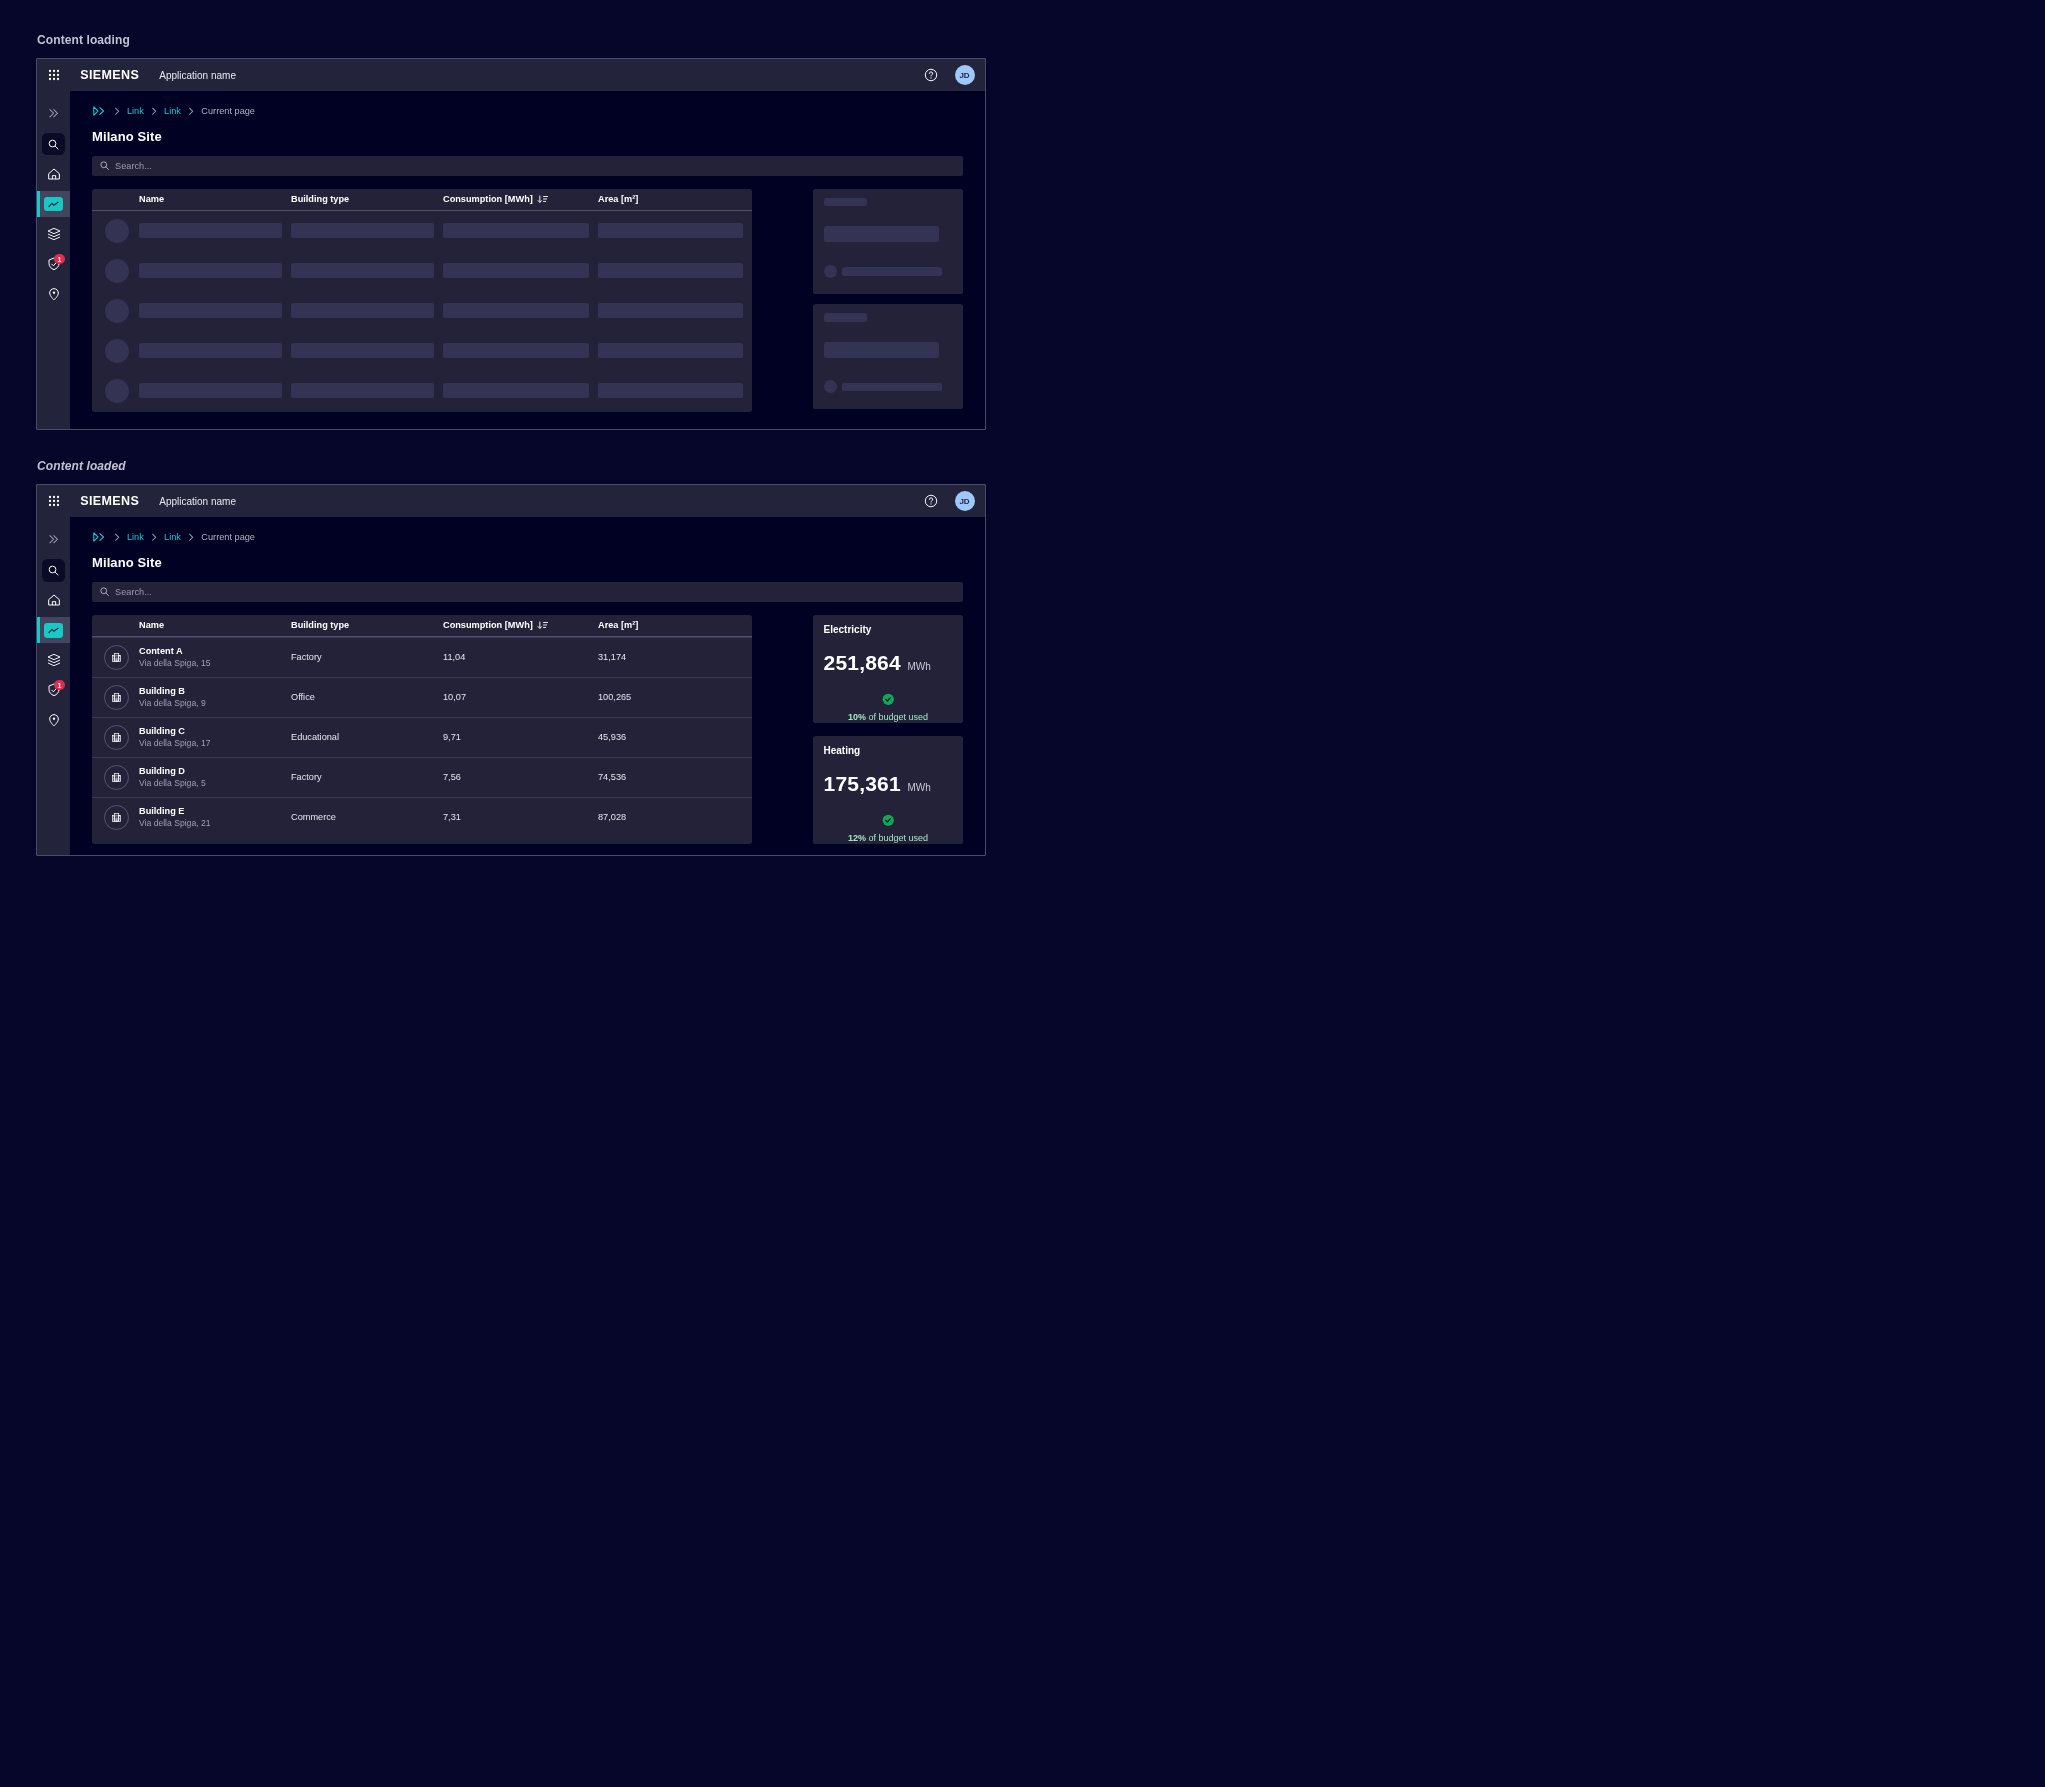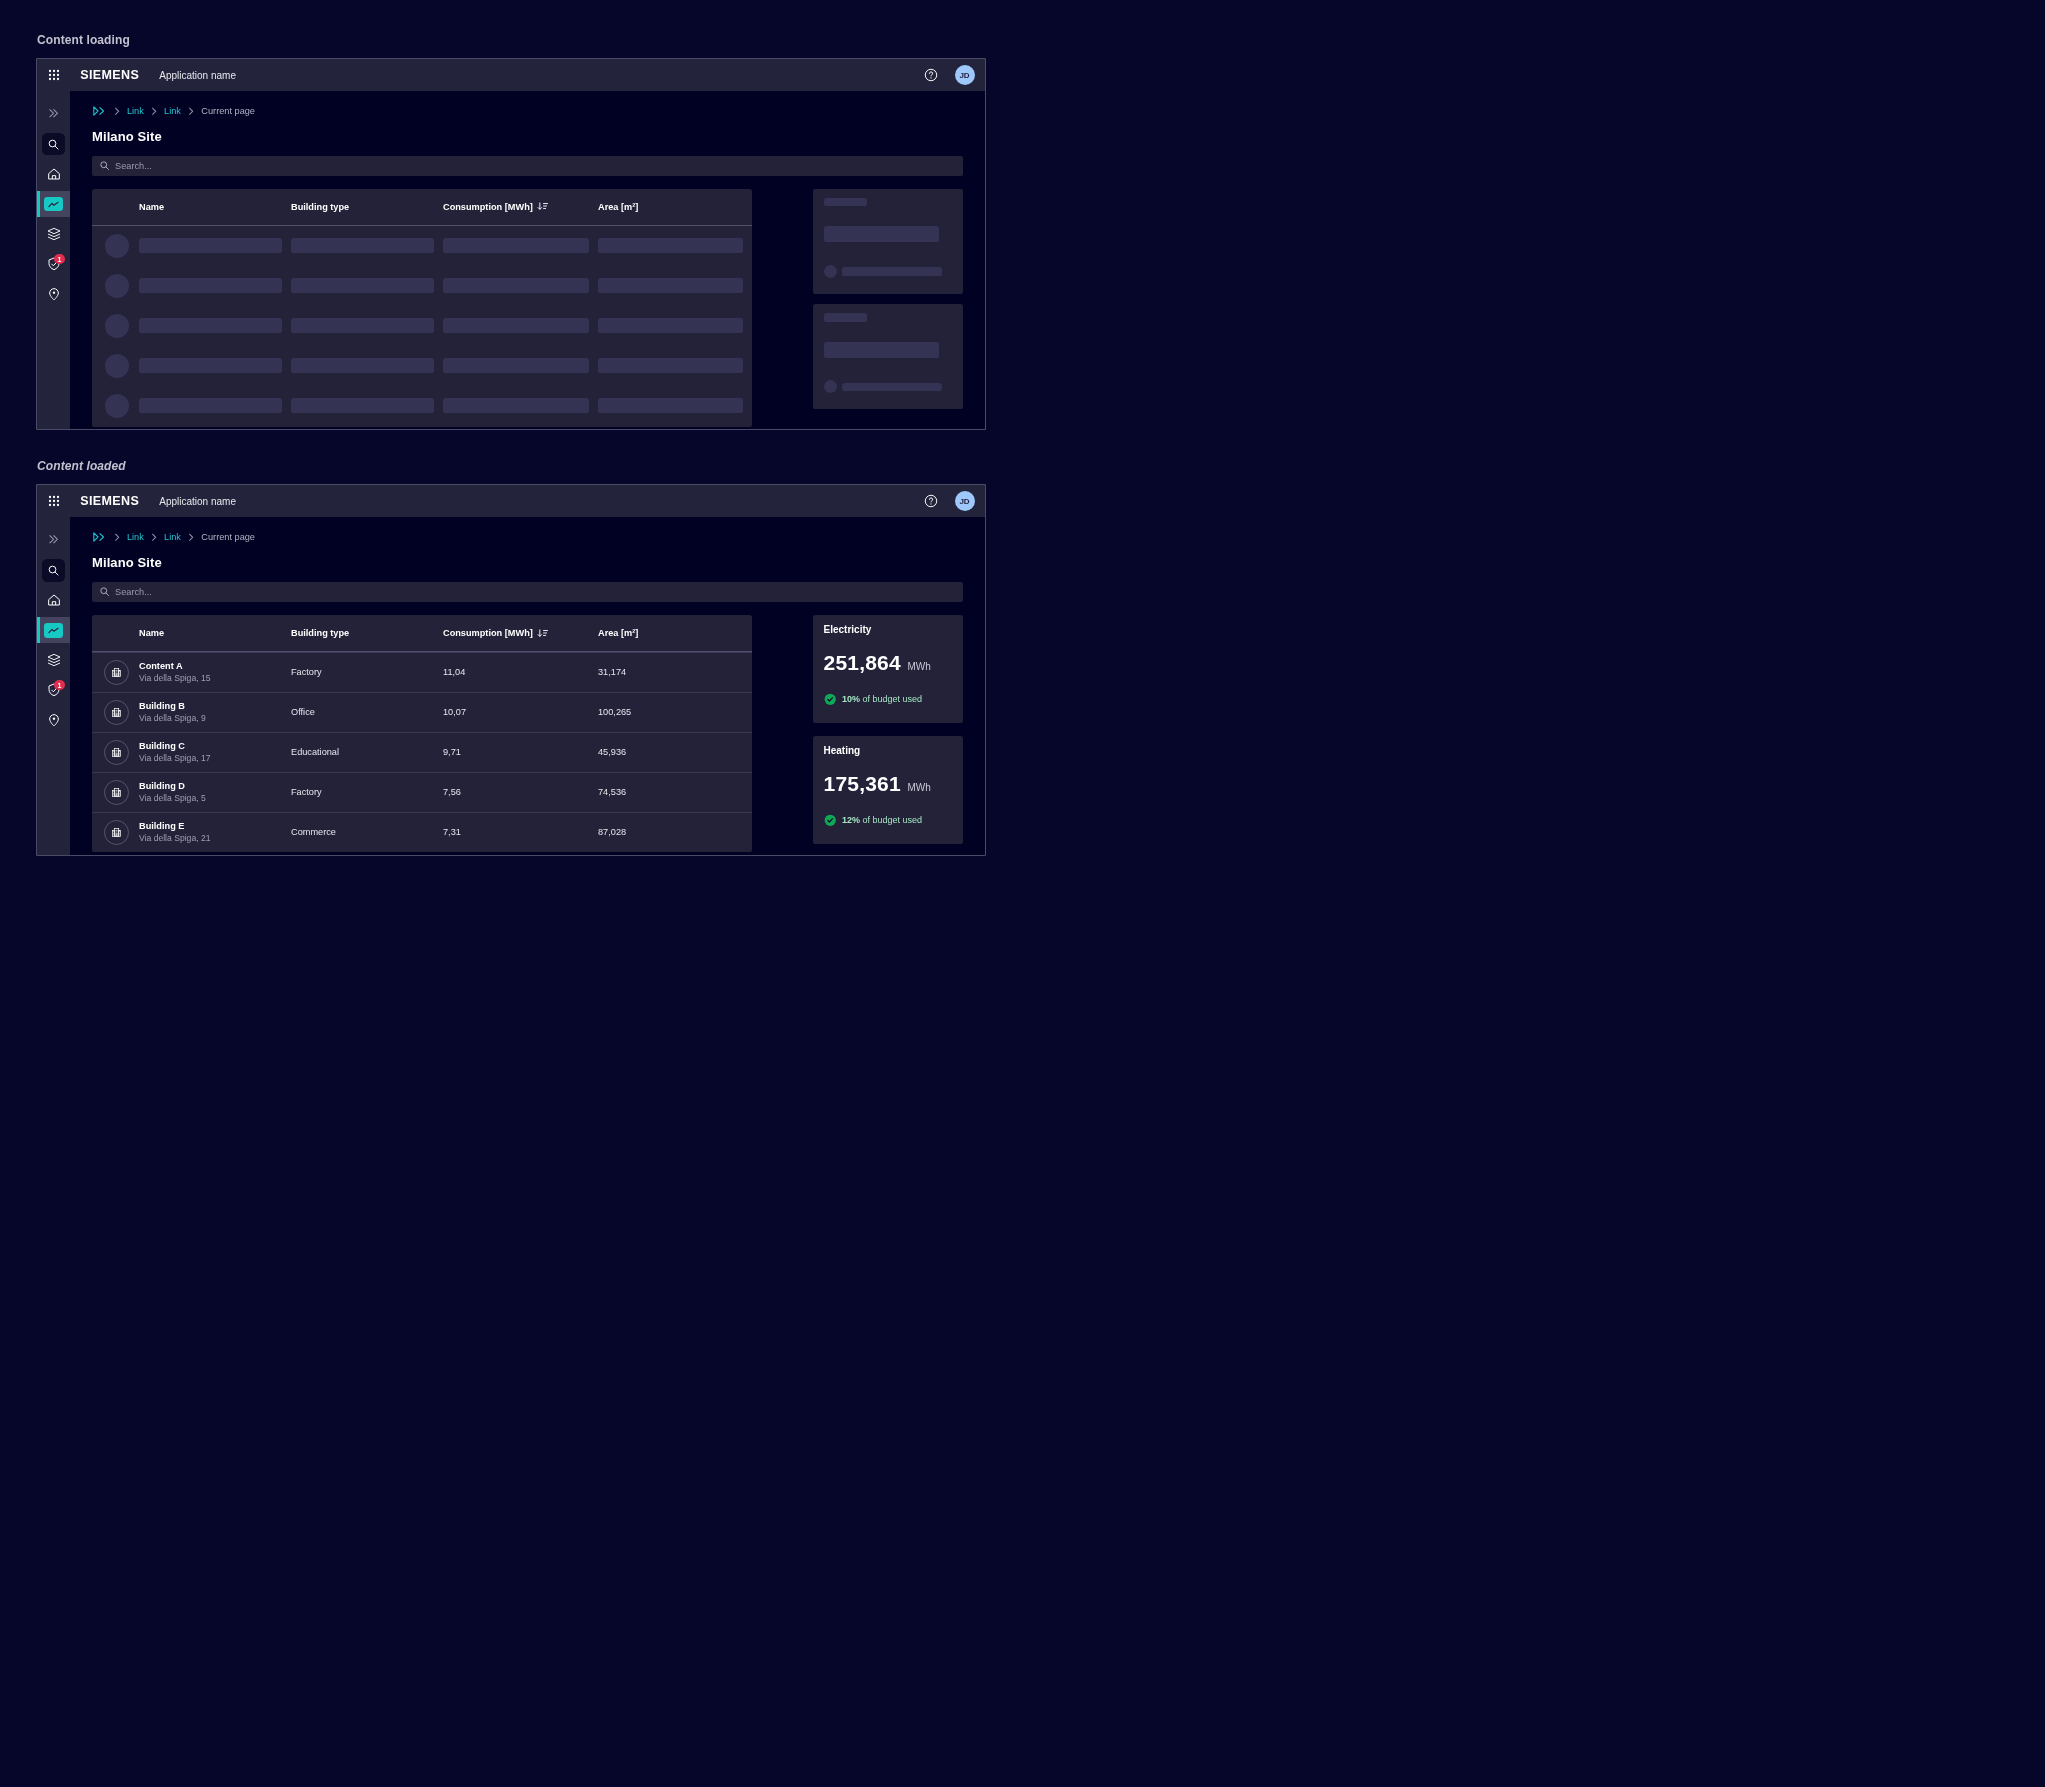--- a/index.html
+++ b/index.html
@@ -80,41 +80,41 @@
     flex:1; background:transparent; border:none; outline:none;
     color:#E3E3EC; font-size:9.2px; font-family:"Liberation Sans", sans-serif;
   }
   .search-bar input::placeholder { color:#9A9AB0; }
 
   .main-row { margin-top:13px; display:flex; gap:13px; }
 
   
   .data-table { width:660px; background:#232239; border-radius:2.6px; overflow:hidden; flex:0 0 660px; }
   .trow-grid { display:grid; grid-template-columns:47px 152px 152px 155px 1fr; align-items:center; }
-  .thead { height:37px; border-bottom:1.3px solid #504F6C; }
+  .thead { height:22px; border-bottom:1.3px solid #504F6C; }
   .th { font-size:9.2px; font-weight:700; color:#FFFFFF; display:flex; align-items:center; gap:4.6px; cursor:pointer; }
   .trow { height:40px; border-top:0.7px solid #3A3955; cursor:pointer; }
   .trow:first-of-type { border-top:none; }
   .avatar-cell { display:flex; justify-content:flex-end; padding-right:10.5px; }
   .bld-avatar {
     width:25px; height:25px; border-radius:50%; border:0.7px solid #55546F;
     display:flex; align-items:center; justify-content:center;
   }
   .cell-name .nm { font-size:9.2px; font-weight:700; color:#fff; }
   .cell-name .addr { font-size:8.6px; color:#9E9EB4; margin-top:2px; }
   .cell-val { font-size:9.2px; color:#E6E6EE; }
 
   
   .cards-col { flex:1; display:flex; flex-direction:column; gap:13px;margin-left:48px; }
   .kpi-card { height:108px; background:#232239; border-radius:2.6px; padding:9.2px 10.5px; display:flex; flex-direction:column; }
   .kpi-title { font-size:10px; font-weight:700; }
   .kpi-value-row { margin-top:16px; display:flex; align-items:baseline; gap:6.6px; }
   .kpi-value { font-size:21px; font-weight:700; letter-spacing:0.2px; }
   .kpi-unit { font-size:10px; color:#C9C9D6; }
-  .kpi-status { margin-top:18px; display:flex; align-items:center; gap:6px; }
+  .kpi-status { margin-top:18px; display:flex; align-items:center; gap:6px;flex-direction:column; }
   .kpi-status .txt { font-size:9px; color:#A5E6C2; }
   .kpi-status .txt b { font-weight:700; }
 
   
   .skel { background:#343353; border-radius:2.6px; }
   .skel-row { height:40px; }
   .skel-circle { width:24px; height:24px; border-radius:50%; background:#343353; }
   .skel-bar { height:14.5px; width:calc(100% - 9.2px); }
   .skel-card { height:105px; background:#232239; border-radius:2.6px; padding:9.2px 10.5px; }
   .skel-card .t { width:43px; height:8.6px; }

